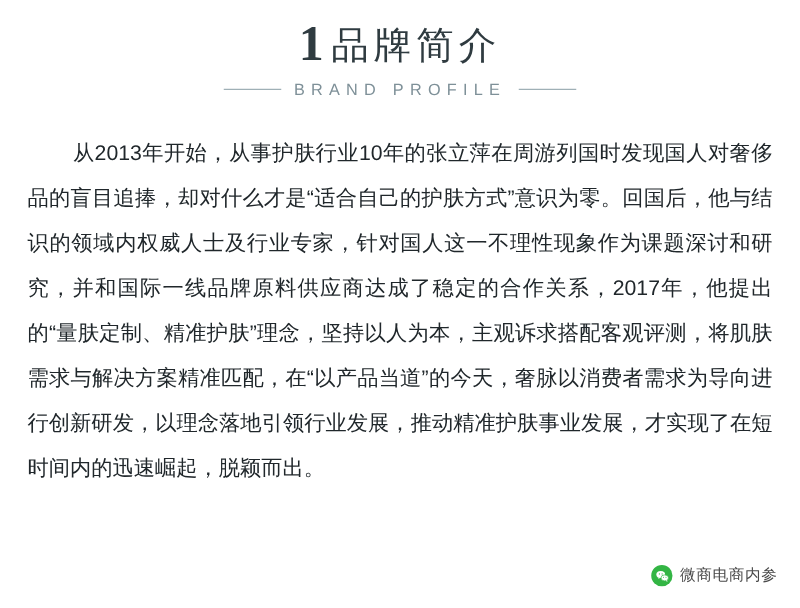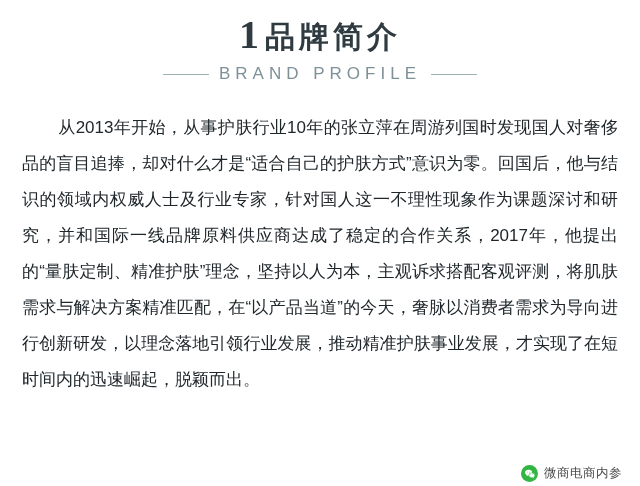--- a/index.html
+++ b/index.html
@@ -44,42 +44,42 @@
     font-family: "Liberation Serif", serif;
     line-height: 0.95;
     position: relative;
     top: 2px;
   }
 
   .title-cn {
     font-size: 30px;
     letter-spacing: 4px;
     color: #2f3b40;
-    font-weight: 700;
+    font-weight: 400;
     font-family: "Liberation Sans", sans-serif;
     line-height: 1;
   }
 
   .sub-row {
     margin-top: 12px;
     display: flex;
     align-items: center;
     justify-content: center;
     gap: 10px;
   }
 
   .rule {
     width: 46px;
     height: 1px;
     background: #9fb0b6;
     display: inline-block;
   }
 
   .title-en {
-    font-size: 17px;
+    font-size: 13px;
     letter-spacing: 5px;
     color: #7e9098;
     font-family: "Liberation Sans", sans-serif;
   }
 
   
   .body-text {
     margin: 26px 22px 0 22px;
     font-size: 17px;
     line-height: 36px;
@@ -91,21 +91,21 @@
   }
   .body-text .indent {
     display: inline-block;
     width: 36px;
   }
 
   
   .footer {
     position: absolute;
     right: 18px;
-    bottom: 4px;
+    bottom: 17px;
     display: flex;
     align-items: flex-end;
     gap: 6px;
   }
   .wechat-badge {
     width: 17px;
     height: 17px;
     border-radius: 50%;
     background: #33b544;
     display: inline-flex;

